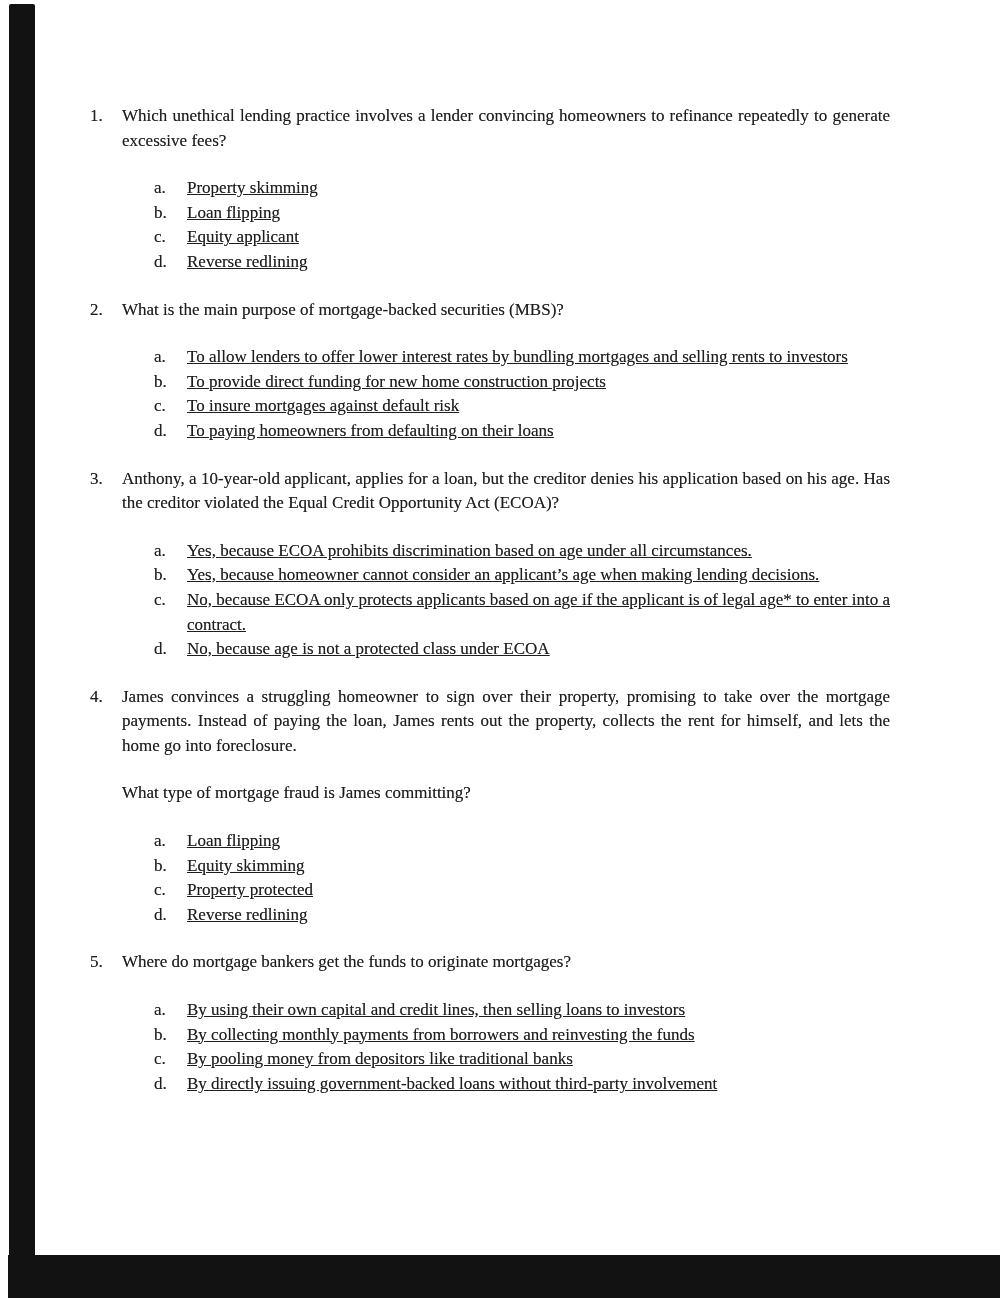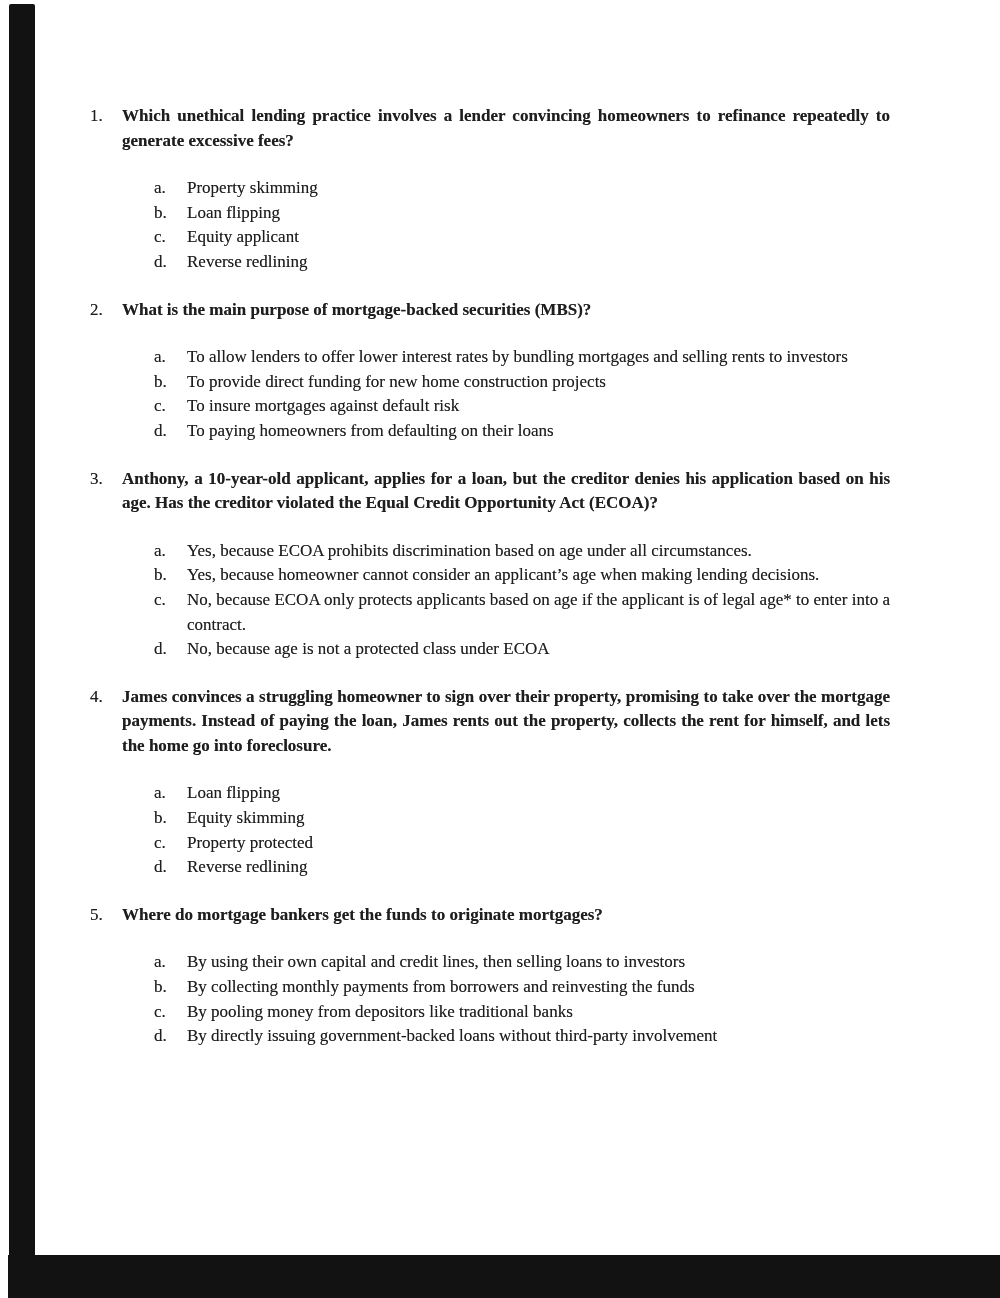--- a/index.html
+++ b/index.html
@@ -54,40 +54,40 @@
     display: flex;
     margin-bottom: 23px;
   }
   .q-num {
     width: 32px;
     flex-shrink: 0;
   }
   .q-text {
     width: 768px;
     text-align: justify;
-    font-weight: bold;
   }
   .q-followup {
     margin-left: 32px;
     width: 768px;
     text-align: justify;
     margin-bottom: 23px;
   }
   .options { }
   .opt-row {
     display: flex;
     margin-left: 64px;
   }
   .opt-letter {
     width: 33px;
     flex-shrink: 0;
   }
   .opt-text {
     width: 703px;
     text-align: justify;
+    text-decoration: underline;
   }
 </style>
 </head>
 <body>
 
 <div class="scan-edge-left"></div>
 <div class="scan-edge-bottom"></div>
 
 <div class="page-content" id="quiz-root">
   <div class="question-block">
@@ -175,20 +175,21 @@
     <div class="opt-text">No, because age is not a protected class under ECOA</div>
   </div>
 </div>
   </div>
 
   <div class="question-block">
     <div class="q-row">
       <div class="q-num">4.</div>
       <div class="q-text">James convinces a struggling homeowner to sign over their property, promising to take over the mortgage payments. Instead of paying the loan, James rents out the property, collects the rent for himself, and lets the home go into foreclosure.</div>
     </div>
+    <div class="q-followup">What type of mortgage fraud is James committing?</div>
     <div class="options">
   <div class="opt-row">
     <div class="opt-letter">a.</div>
     <div class="opt-text">Loan flipping</div>
   </div>
 
   <div class="opt-row">
     <div class="opt-letter">b.</div>
     <div class="opt-text">Equity skimming</div>
   </div>

